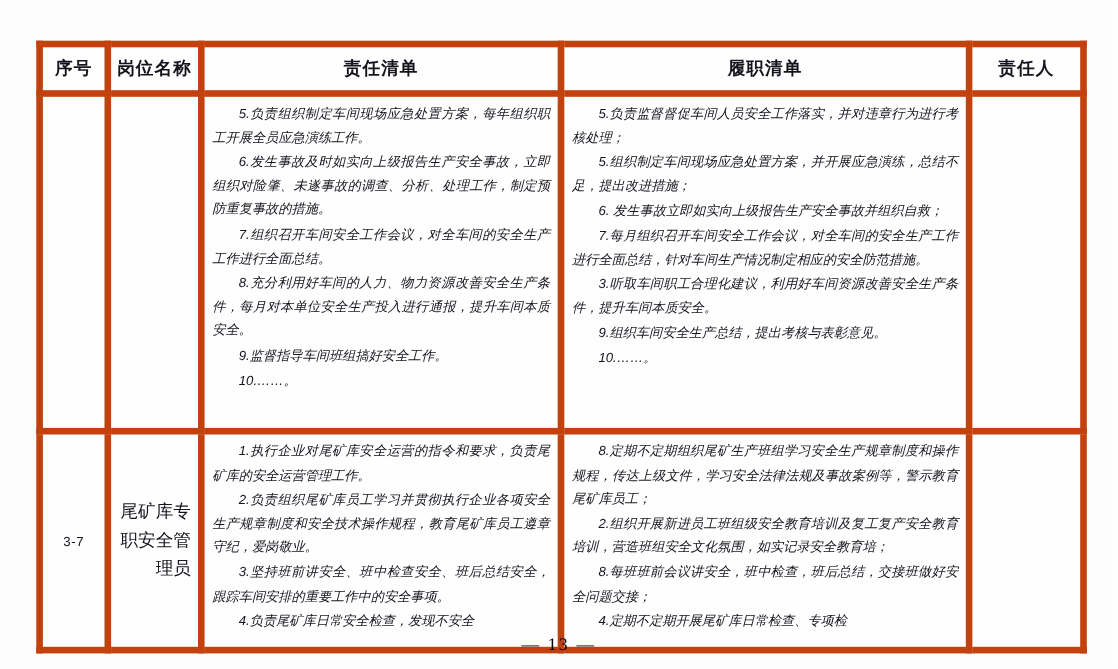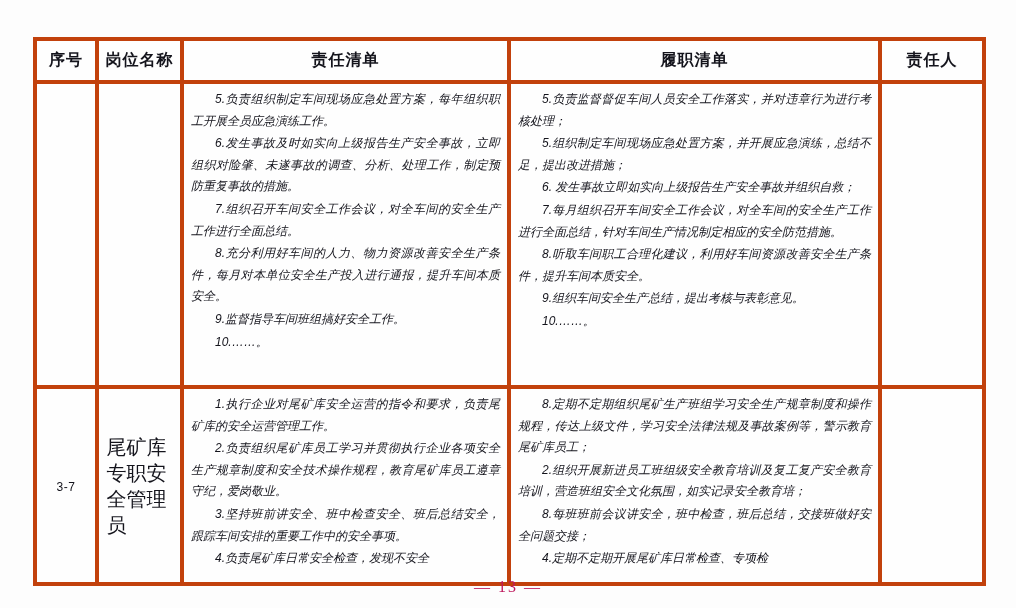--- a/index.html
+++ b/index.html
@@ -19,21 +19,21 @@
     position: absolute;
     left: 33px;
     top: 37px;
     width: 949px;
     table-layout: fixed;
     border-collapse: collapse;
     border: 2px solid #000;
     background: #fefefe;
   }
   .doc-table td, .doc-table th {
-    border: 4px solid #c2410c;
+    border: 6px solid #c2410c;
     padding: 0;
     font-size: 16px;
     vertical-align: top;
     overflow: hidden;
   }
   .doc-table th {
     height: 39px;
     vertical-align: middle;
     text-align: center;
     font-weight: bold;
@@ -61,34 +61,34 @@
     vertical-align: middle;
     text-align: center;
   }
   .serial-text {
     font-size: 12px;
     letter-spacing: 0.5px;
   }
   .position-text {
     display: inline-block;
     width: 66px;
-    font-size: 20px;
+    font-size: 16px;
     line-height: 26px;
-    text-align: left;
+    text-align: right;
     word-break: break-all;
   }
   .page-footer {
     position: absolute;
     left: 0;
     top: 578px;
     width: 100%;
     text-align: center;
     font-size: 16px;
     font-family: "Liberation Serif", "DejaVu Serif", serif;
-    color: #be185d;
+    color: #000000;
     letter-spacing: 2px;
   }
 </style>
 </head>
 <body>
 
 <table class="doc-table">
   <colgroup>
     <col style="width:62px">
     <col style="width:85px">
@@ -118,21 +118,21 @@
           <p>9.监督指导车间班组搞好安全工作。</p>
           <p>10.……。</p>
         </div>
       </td>
       <td>
         <div class="cell-clip">
           <p>5.负责监督督促车间人员安全工作落实，并对违章行为进行考核处理；</p>
           <p>5.组织制定车间现场应急处置方案，并开展应急演练，总结不足，提出改进措施；</p>
           <p>6. 发生事故立即如实向上级报告生产安全事故并组织自救；</p>
           <p>7.每月组织召开车间安全工作会议，对全车间的安全生产工作进行全面总结，针对车间生产情况制定相应的安全防范措施。</p>
-          <p>8.听取车间职工合理化建议，利用好车间资源改善安全生产条件，提升车间本质安全。</p>
+          <p>3.听取车间职工合理化建议，利用好车间资源改善安全生产条件，提升车间本质安全。</p>
           <p>9.组织车间安全生产总结，提出考核与表彰意见。</p>
           <p>10.……。</p>
         </div>
       </td>
       <td class="center-cell"></td>
     </tr>
     <tr class="row-2">
       <td class="center-cell">
         <span class="serial-text">3-7</span>
       </td>

